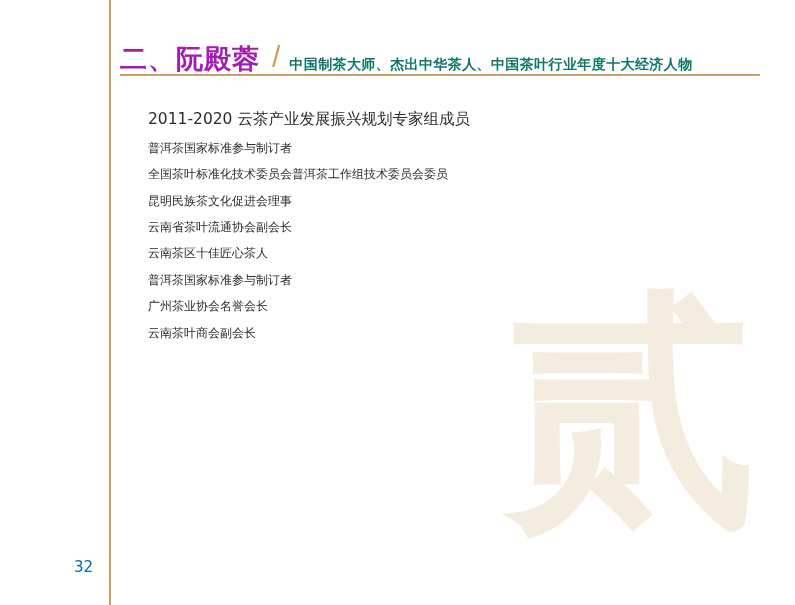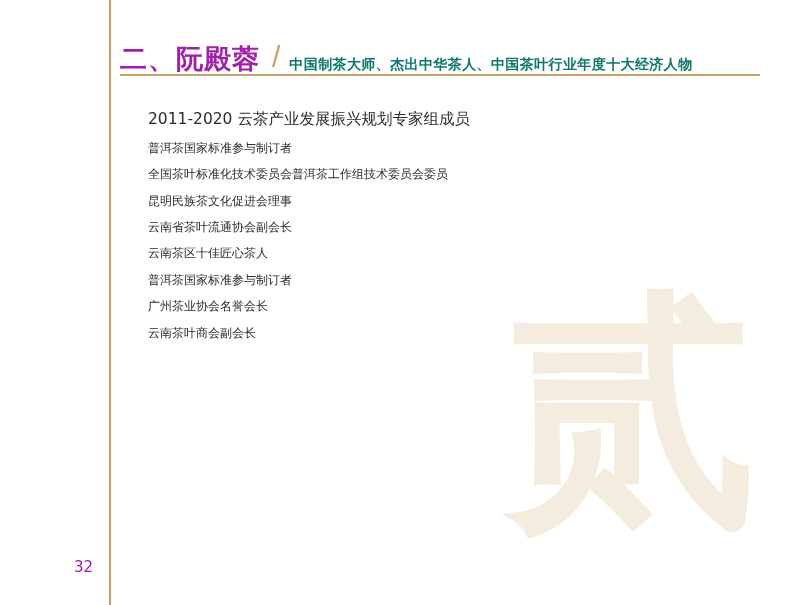--- a/index.html
+++ b/index.html
@@ -110,21 +110,21 @@
     font-size: 15.5px;
   }
 
   
   .page-number {
     position: absolute;
     left: 74px;
     top: 558px;
     font-family: "DejaVu Sans", "Liberation Sans", sans-serif;
     font-size: 15px;
-    color: #a21caf;
+    color: #0369a1;
   }
 </style>
 </head>
 <body>
 
 <div class="page">
 
   <div class="left-rule"></div>
 
   <div class="watermark">贰</div>

